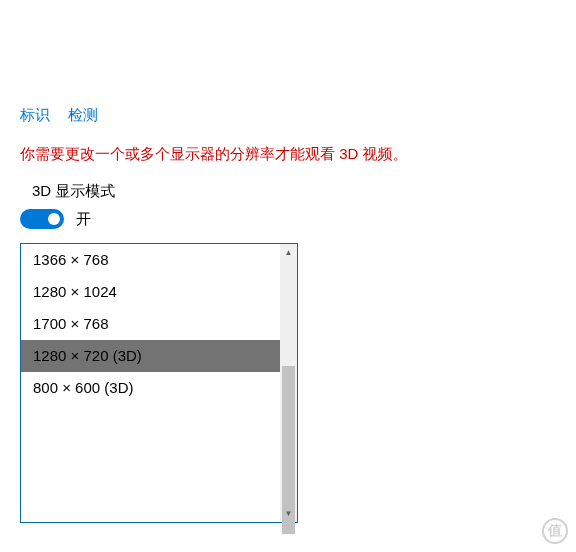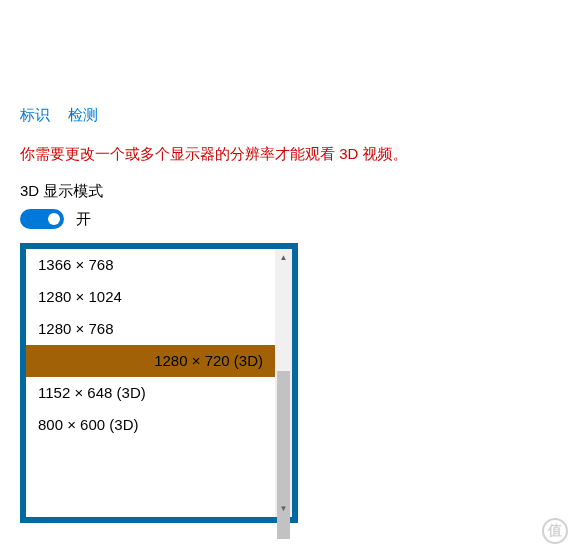--- a/index.html
+++ b/index.html
@@ -32,20 +32,21 @@
   }
   .warning {
     color: #d10000;
     margin-bottom: 18px;
     font-size: 15px;
   }
   .mode-label {
     color: #000;
     margin-bottom: 8px;
     font-size: 15px;
+    margin-left: 12px;
   }
   .toggle-row {
     display: flex;
     align-items: center;
     gap: 12px;
     margin-bottom: 14px;
   }
   .toggle {
     width: 44px;
     height: 20px;
@@ -62,39 +63,38 @@
     height: 12px;
     background: #fff;
     border-radius: 50%;
   }
   .toggle-text {
     color: #000;
   }
   .listbox {
     width: 278px;
     height: 280px;
-    border: 6px solid #0369a1;
+    border: 1px solid #0369a1;
     position: relative;
     background: #fff;
   }
   .list-inner {
     position: absolute;
     left: 0; top: 0; right: 17px; bottom: 0;
     overflow: hidden;
   }
   .list-item {
     padding: 6px 12px;
     font-size: 15px;
     color: #000;
     cursor: pointer;
     line-height: 20px;
   }
   .list-item.selected {
-    background: #a16207;
-    text-align: right;
+    background: #737373;
   }
   .scrollbar {
     position: absolute;
     right: 0; top: 0; bottom: 0;
     width: 17px;
     background: #f0f0f0;
   }
   .scroll-arrow {
     height: 17px;
     width: 17px;
@@ -155,23 +155,22 @@
     <div class="toggle">
       <div class="knob"></div>
     </div>
     <span class="toggle-text">开</span>
   </div>
 
   <div class="listbox">
     <div class="list-inner" id="res-list">
         <div class="list-item">1366 × 768</div>
         <div class="list-item">1280 × 1024</div>
-        <div class="list-item">1280 × 768</div>
+        <div class="list-item">1700 × 768</div>
         <div class="list-item selected">1280 × 720 (3D)</div>
-        <div class="list-item">1152 × 648 (3D)</div>
         <div class="list-item">800 × 600 (3D)</div>
       </div>
     <div class="scrollbar">
       <div class="scroll-arrow">▲</div>
       <div class="scroll-thumb"></div>
       <div class="scroll-arrow" style="position:absolute;bottom:0;">▼</div>
     </div>
   </div>
 </div>
 

